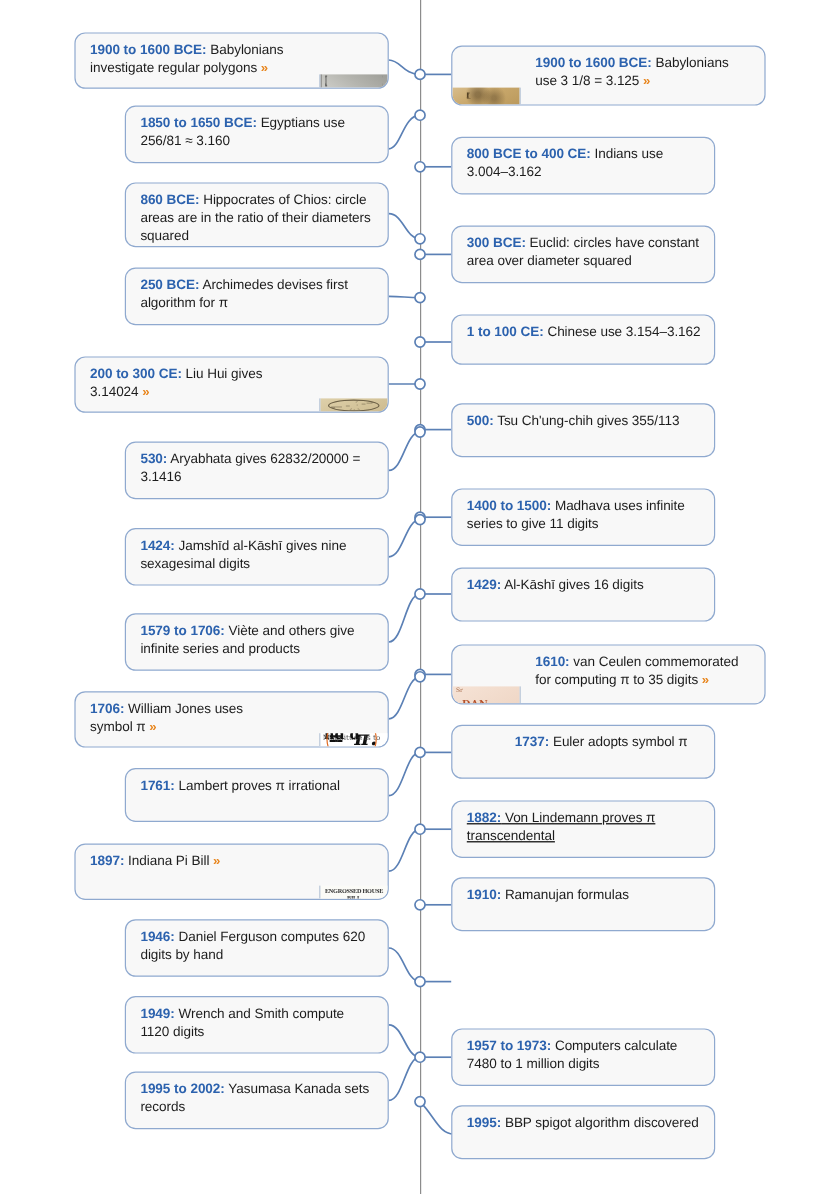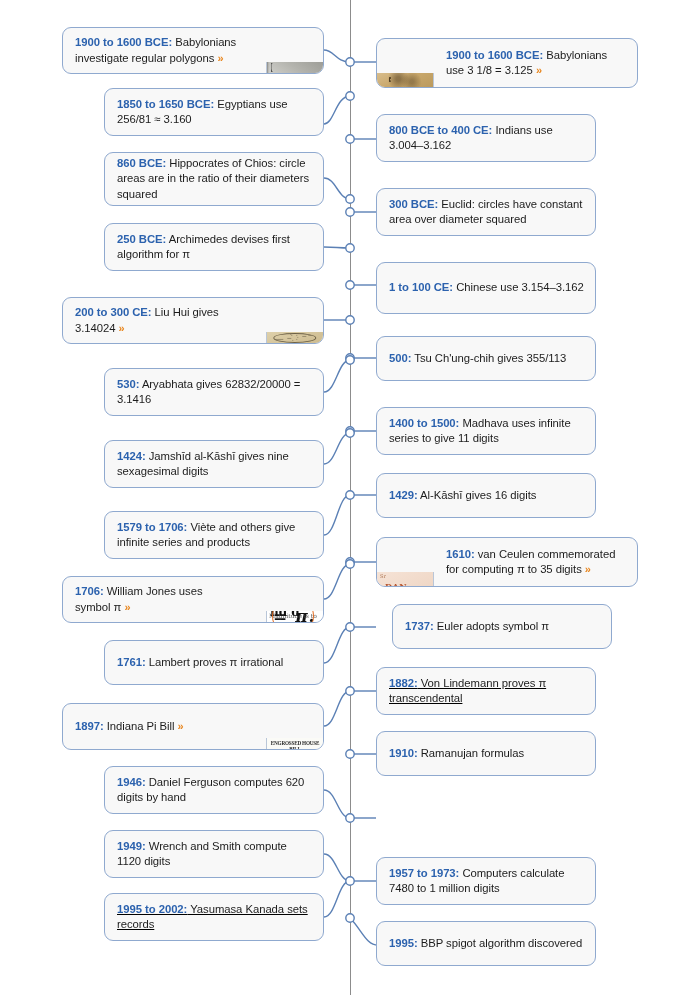--- a/index.html
+++ b/index.html
@@ -46,21 +46,21 @@
     align-items: stretch;
     overflow: hidden;
     box-shadow: 0 0 0 0 rgba(0,0,0,0);
   }
   .event-box.with-thumb {
     background: #f8f8f8;
   }
   .event-text {
     flex: 1 1 auto;
     display: flex;
-    align-items: center;
+    align-items: flex-start;
     padding: 7px 11px 7px 12px;
     font-size: 11.3px;
     line-height: 15.2px;
     color: #1c1c1c;
     letter-spacing: -0.05px;
   }
   .event-date {
     color: #2c62ae;
     font-weight: bold;
   }
@@ -400,21 +400,21 @@
       <span><span class="event-date">1946:</span><span> Daniel Ferguson computes 620 digits by hand</span></span>
     </div>
   </div>
 
   <div class="event-box" style="left:104px; top:830px; width:220px; height:48px;">
     <div class="event-text">
       <span><span class="event-date">1949:</span><span> Wrench and Smith compute 1120 digits</span></span>
     </div>
   </div>
 
-  <div class="event-box" style="left:104px; top:893px; width:220px; height:48px;text-decoration:underline;">
+  <div class="event-box" style="left:104px; top:893px; width:220px; height:48px;">
     <div class="event-text">
       <span><span class="event-date">1995 to 2002:</span><span> Yasumasa Kanada sets records</span></span>
     </div>
   </div>
 
   <div class="event-box with-thumb" style="left:376px; top:38px; width:262px; height:50px;">
     <div class="thumb thumb-tablet left-side"></div>
     <div class="event-text">
       <span><span class="event-date">1900 to 1600 BCE:</span><span> Babylonians use 3 1/8 = 3.125 </span><span class="more-arrow">»</span></span>
     </div>
@@ -425,21 +425,21 @@
       <span><span class="event-date">800 BCE to 400 CE:</span><span> Indians use 3.004–3.162</span></span>
     </div>
   </div>
 
   <div class="event-box" style="left:376px; top:188px; width:220px; height:48px;">
     <div class="event-text">
       <span><span class="event-date">300 BCE:</span><span> Euclid: circles have constant area over diameter squared</span></span>
     </div>
   </div>
 
-  <div class="event-box" style="left:376px; top:262px; width:220px; height:52px;">
+  <div class="event-box" style="left:376px; top:262px; width:220px; height:42px;">
     <div class="event-text">
       <span><span class="event-date">1 to 100 CE:</span><span> Chinese use 3.154–3.162</span></span>
     </div>
   </div>
 
   <div class="event-box" style="left:376px; top:336px; width:220px; height:45px;">
     <div class="event-text">
       <span><span class="event-date">500:</span><span> Tsu Ch'ung-chih gives 355/113</span></span>
     </div>
   </div>
@@ -461,21 +461,21 @@
       <span class="c0">Sr</span>
       <span class="c1">DAN</span>
       <span class="c2">14159265</span>
       <span class="c3">3 5 8 9 7 9 3 2 3 8</span>
     </div>
     <div class="event-text">
       <span><span class="event-date">1610:</span><span> van Ceulen commemorated for computing π to 35 digits </span><span class="more-arrow">»</span></span>
     </div>
   </div>
 
-  <div class="event-box" style="left:392px; top:604px; width:220px; height:45px;">
+  <div class="event-box" style="left:376px; top:604px; width:220px; height:45px;padding-left:40px;">
     <div class="event-text">
       <span><span class="event-date">1737:</span><span> Euler adopts symbol π</span></span>
     </div>
   </div>
 
   <div class="event-box" style="left:376px; top:667px; width:220px; height:48px;text-decoration:underline;">
     <div class="event-text">
       <span><span class="event-date">1882:</span><span> Von Lindemann proves π transcendental</span></span>
     </div>
   </div>

